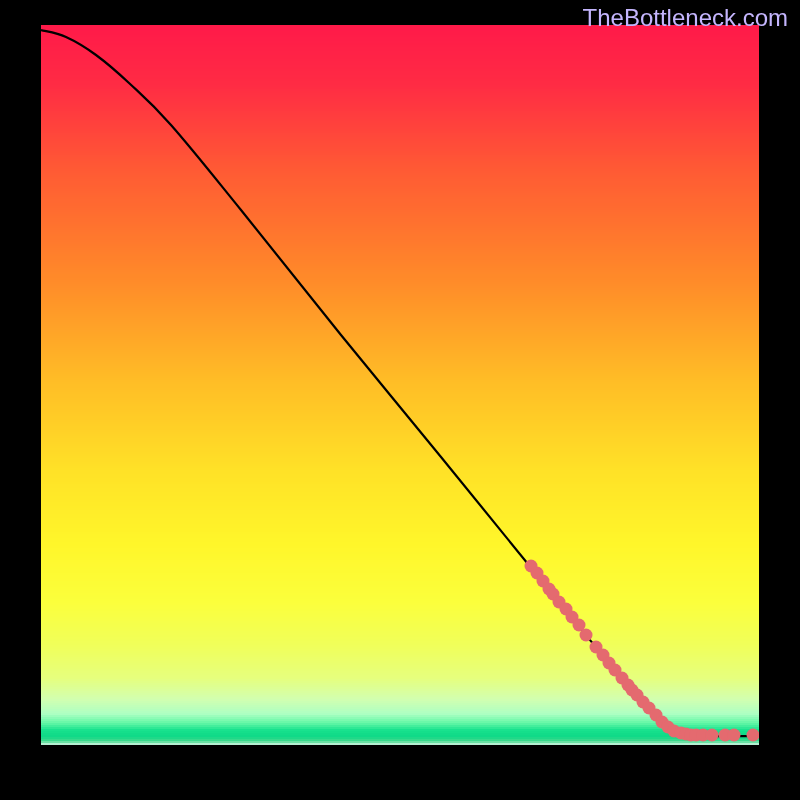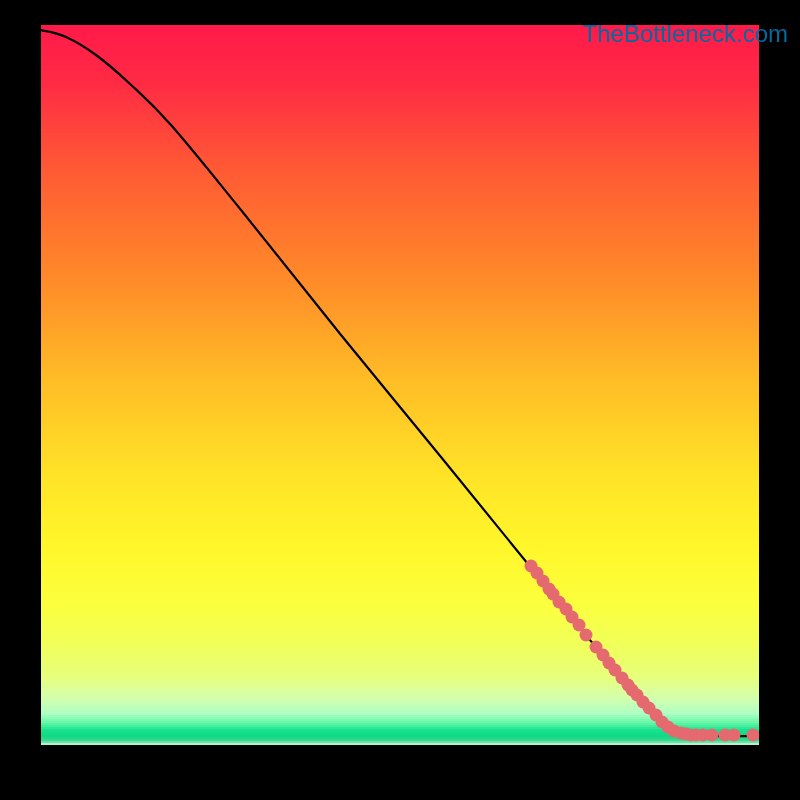--- a/index.html
+++ b/index.html
@@ -11,23 +11,23 @@
     overflow: hidden;
     font-family: Arial, Helvetica, sans-serif;
   }
   .wrap {
     position: relative;
     width: 800px;
     height: 800px;
   }
   .watermark {
     position: absolute;
-    top: 20px;
+    top: 4px;
     right: 12px;
-    color: #0369a1;
+    color: #c4b5fd;
     font-size: 24px;
     letter-spacing: 0px;
     z-index: 20;
   }
   .plot {
     position: absolute;
     left: 41px;
     top: 25px;
     width: 718px;
     height: 720px;

